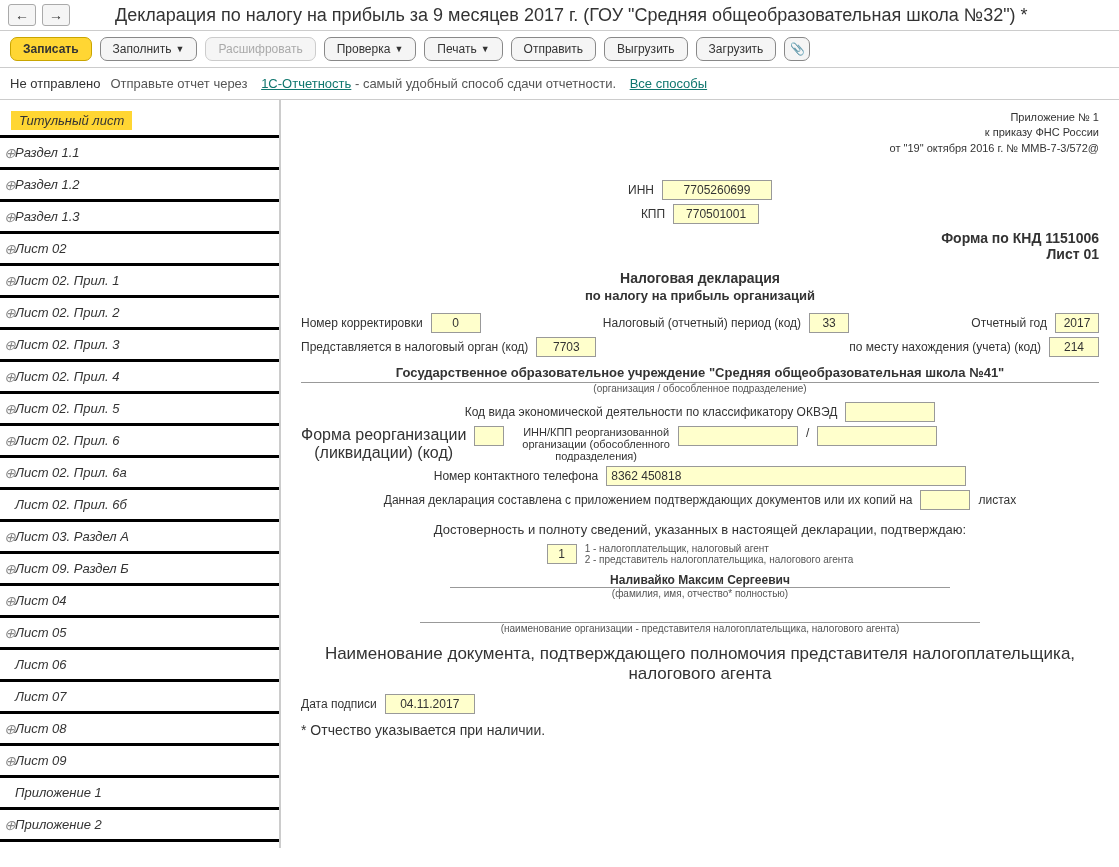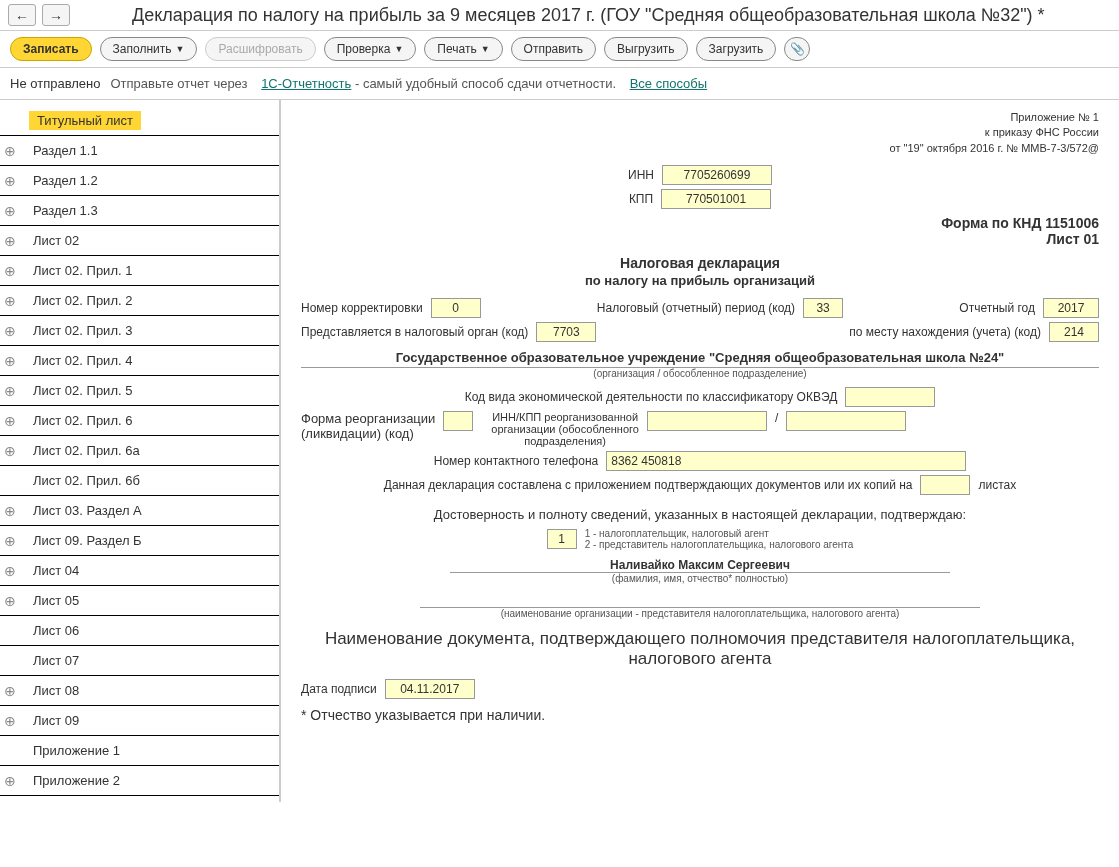--- a/index.html
+++ b/index.html
@@ -1,37 +1,37 @@
 <!DOCTYPE html>
 <html><head>
 <meta charset="utf-8">
 <style>
 * { box-sizing: border-box; margin: 0; padding: 0; }
 body { font-family: Arial, sans-serif; font-size: 12px; background: #fff; color: #333; }
 .header-bar { display: flex; align-items: center; padding: 4px 8px; border-bottom: 1px solid #ccc; gap: 6px; }
 .nav-btn { width: 28px; height: 22px; border: 1px solid #aaa; border-radius: 3px; background: #f5f5f5; display: flex; align-items: center; justify-content: center; cursor: pointer; font-size: 14px; }
-.page-title { font-size: 18px; font-weight: normal; margin-left: 56px; }
+.page-title { font-size: 18px; font-weight: normal; margin-left: 39px; }
 .toolbar { display: flex; align-items: center; gap: 8px; padding: 6px 10px; border-bottom: 1px solid #ccc; }
-.btn { padding: 4px 12px; border: 1px solid #888; border-radius: 12px; background: #f5f5f5; cursor: pointer; font-size: 12px; height: 24px; display: flex; align-items: center; }
+.btn { padding: 4px 12px; border: 1px solid #888; border-radius: 7px; background: #f5f5f5; cursor: pointer; font-size: 12px; height: 24px; display: flex; align-items: center; }
 .btn-yellow { background: #ffd633; border-color: #c9a500; font-weight: bold; }
 .btn-disabled { color: #aaa; border-color: #ccc; }
 .btn .chevron { margin-left: 4px; font-size: 9px; }
 .btn-icon { width: 26px; padding: 0; justify-content: center; }
 .status-bar { display: flex; align-items: center; padding: 8px 10px; border-bottom: 1px solid #ccc; gap: 10px; font-size: 13px; }
 .status { color: #333; }
 .hint { color: #555; }
 .link { color: #0f766e; text-decoration: underline; cursor: pointer; margin-left: 10px; }
 .main { display: flex; }
 .sidebar { width: 280px; border-right: 1px solid #ccc; padding: 6px 0; }
-.nav-item { display: flex; align-items: center; padding: 5px 10px 5px 29px; cursor: pointer; border-bottom: 1px solid #000000; font-size: 13px; position: relative; }
+.nav-item { display: flex; align-items: center; padding: 5px 10px 5px 11px; cursor: pointer; border-bottom: 3px solid #000000; font-size: 13px; position: relative; font-style: italic; }
 .nav-item.active .nav-label { background: #ffd633; padding: 2px 8px; }
 .nav-item .plus { position: absolute; left: 4px; color: #888; font-size: 14px; cursor: pointer; }
 .nav-item .nav-label { padding: 2px 4px; }
 .content { flex: 1; padding: 10px 20px; border-left: 1px solid #ccc; overflow: auto; }
-.top-meta { text-align: right; font-size: 11px; line-height: 1.4; margin-bottom: 9px; }
+.top-meta { text-align: right; font-size: 11px; line-height: 1.4; margin-bottom: 24px; }
 .row { display: flex; align-items: center; gap: 8px; margin: 4px 0; }
 .row.center { justify-content: center; }
 .label { font-size: 12px; }
 .input-box { border: 1px solid #999; background: #ffffcc; text-align: center; height: 20px; display: flex; align-items: center; justify-content: center; font-size: 12px; }
 .input-box.left { justify-content: flex-start; padding-left: 4px; text-align: left; }
 .form-title { text-align: center; font-weight: bold; font-size: 14px; margin: 8px 0 2px; }
 .form-subtitle { text-align: center; font-weight: bold; font-size: 13px; margin-bottom: 10px; }
 .meta-right { text-align: right; font-weight: bold; font-size: 14px; margin: 6px 0; }
 .org-name { text-align: center; font-weight: bold; font-size: 13px; margin-top: 8px; border-bottom: 1px solid #999; padding-bottom: 2px; }
 .sub-note { text-align: center; font-size: 10px; color: #555; margin-bottom: 8px; }
@@ -175,58 +175,58 @@
       <div>Приложение № 1</div>
       <div>к приказу ФНС России</div>
       <div>от "19" октября 2016 г. № ММВ-7-3/572@</div>
     </div>
     <div class="row center">
       <span class="label">ИНН</span>
       <div class="input-box" style="width:110px">7705260699</div>
     </div>
     <div class="row center">
       <span class="label">КПП</span>
-      <div class="input-box" style="width:110px">770501001</div>
+      <div class="input-box" style="width:86px">770501001</div>
     </div>
     <div class="meta-right">
       <div>Форма по КНД 1151006</div>
       <div>Лист 01</div>
     </div>
     <div class="form-title">Налоговая декларация</div>
     <div class="form-subtitle">по налогу на прибыль организаций</div>
 
     <div class="row">
       <span class="label">Номер корректировки</span>
       <div class="input-box" style="width:50px">0</div>
       <div class="spacer"></div>
       <span class="label">Налоговый (отчетный) период (код)</span>
       <div class="input-box" style="width:40px">33</div>
       <div class="spacer"></div>
       <span class="label">Отчетный год</span>
-      <div class="input-box" style="width:56px">2017</div>
+      <div class="input-box" style="width:44px">2017</div>
     </div>
 
     <div class="row">
       <span class="label">Представляется в налоговый орган (код)</span>
       <div class="input-box" style="width:60px">7703</div>
       <div class="spacer"></div>
       <span class="label">по месту нахождения (учета) (код)</span>
       <div class="input-box" style="width:50px">214</div>
     </div>
 
-    <div class="org-name">Государственное образовательное учреждение "Средняя общеобразовательная школа №24"</div>
+    <div class="org-name">Государственное образовательное учреждение "Средняя общеобразовательная школа №41"</div>
     <div class="sub-note">(организация / обособленное подразделение)</div>
 
     <div class="row center">
       <span class="label">Код вида экономической деятельности по классификатору ОКВЭД</span>
       <div class="input-box" style="width:90px"></div>
     </div>
 
     <div class="row" style="align-items:flex-start">
-      <div style="font-size:13px">
+      <div style="text-align:center;font-size:16px">
         <div>Форма реорганизации</div>
         <div>(ликвидации) (код)</div>
       </div>
       <div class="input-box" style="width:30px;height:20px"></div>
       <div style="text-align:center;font-size:11px;margin-left:10px">
         <div>ИНН/КПП реорганизованной</div>
         <div>организации (обособленного</div>
         <div>подразделения)</div>
       </div>
       <div class="input-box" style="width:120px"></div>

